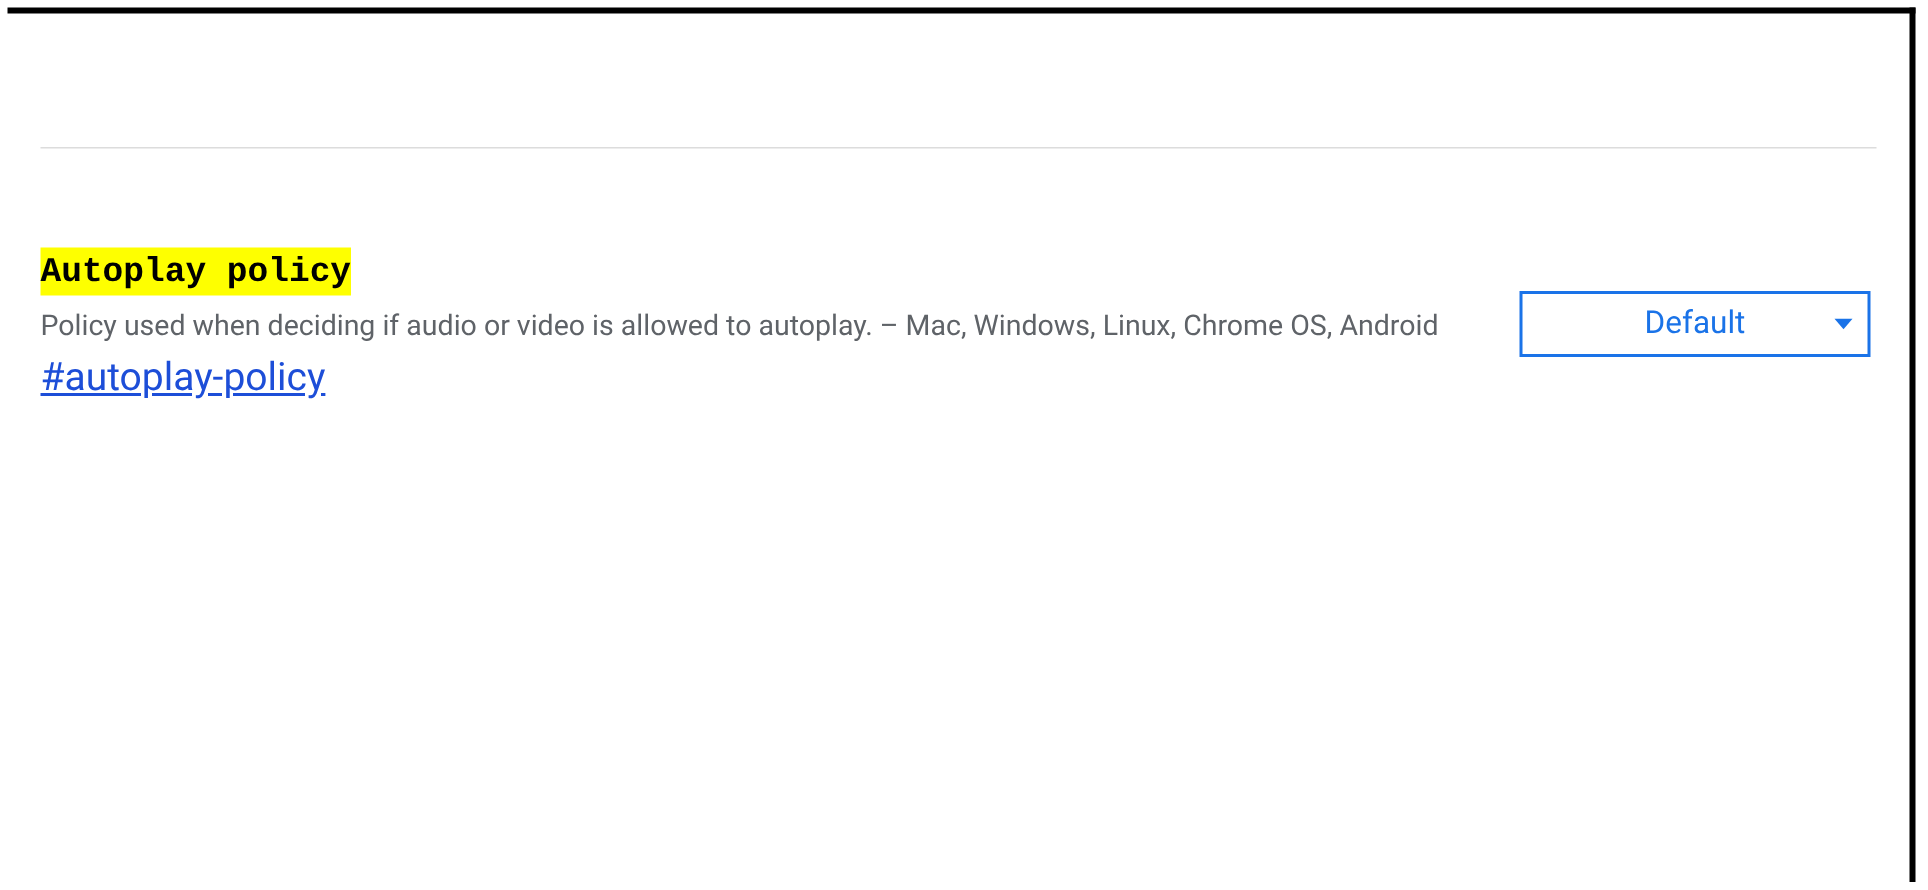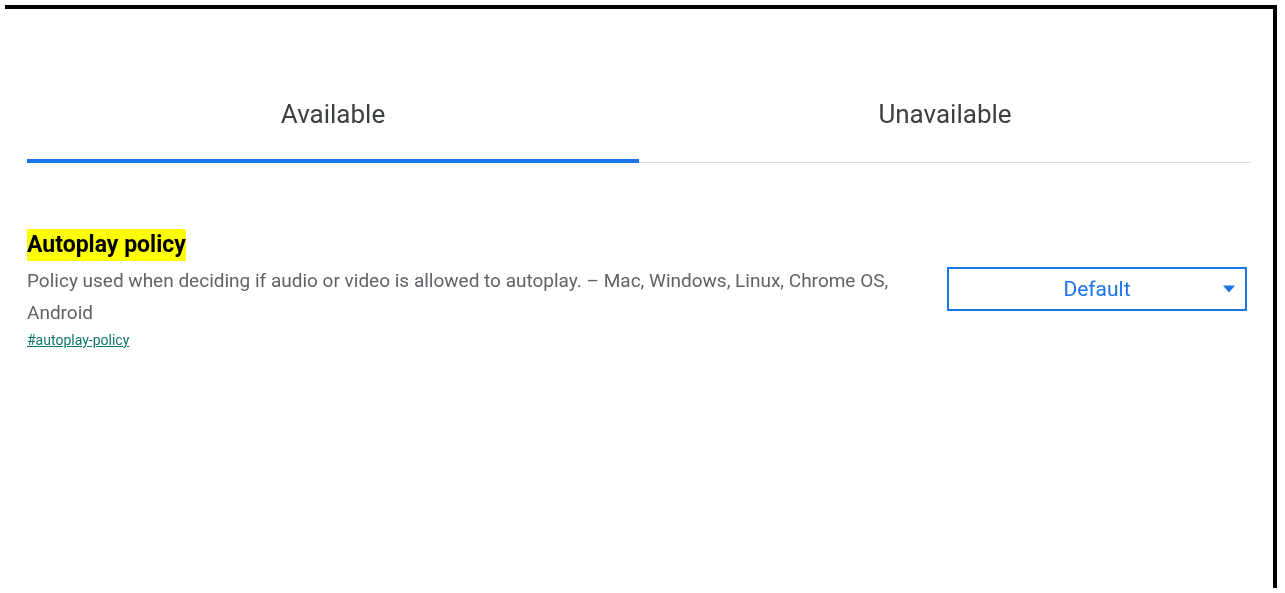--- a/index.html
+++ b/index.html
@@ -57,41 +57,42 @@
     .flag-text {
       max-width: 940px;
     }
     .flag-title {
       font-size: 23px;
       font-weight: 700;
       color: #000;
       background-color: #feff00;
       display: inline-block;
       line-height: 1.4;
+      font-family: Liberation Mono, monospace;
     }
     .flag-desc {
       font-size: 19px;
       color: #5f6368;
       line-height: 1.65;
       margin-top: 4px;
     }
     .flag-anchor {
-      font-size: 14px;
-      color: #0f766e;
+      font-size: 26px;
+      color: #1d4ed8;
       text-decoration: underline;
       display: inline-block;
       margin-top: 4px;
     }
     .flag-control {
       flex-shrink: 0;
       margin-right: 4px;
     }
     .select-wrap {
       position: relative;
-      width: 300px;
+      width: 234px;
       height: 44px;
       border: 2px solid #1a73e8;
       display: flex;
       align-items: center;
       justify-content: center;
       color: #1a73e8;
       font-size: 21px;
       cursor: pointer;
     }
     .select-caret {
@@ -105,28 +106,20 @@
       border-right: 6px solid transparent;
       border-top: 7px solid #1a73e8;
     }
   </style>
 </head>
 <body>
 
 <div class="outer-frame">
   <div class="content">
 
-    <div class="tabs-row">
-      <div class="tab active">
-        <span>Available</span>
-      </div>
-      <div class="tab">
-        <span>Unavailable</span>
-      </div>
-    </div>
     <div class="tabs-underline"></div>
 
     <div class="flag-entry">
       <div class="flag-text">
         <span class="flag-title">Autoplay policy</span>
         <div class="flag-desc">Policy used when deciding if audio or video is allowed to autoplay. – Mac, Windows, Linux, Chrome OS, Android</div>
         <a class="flag-anchor">#autoplay-policy</a>
       </div>
       <div class="flag-control">
         <div class="select-wrap">

